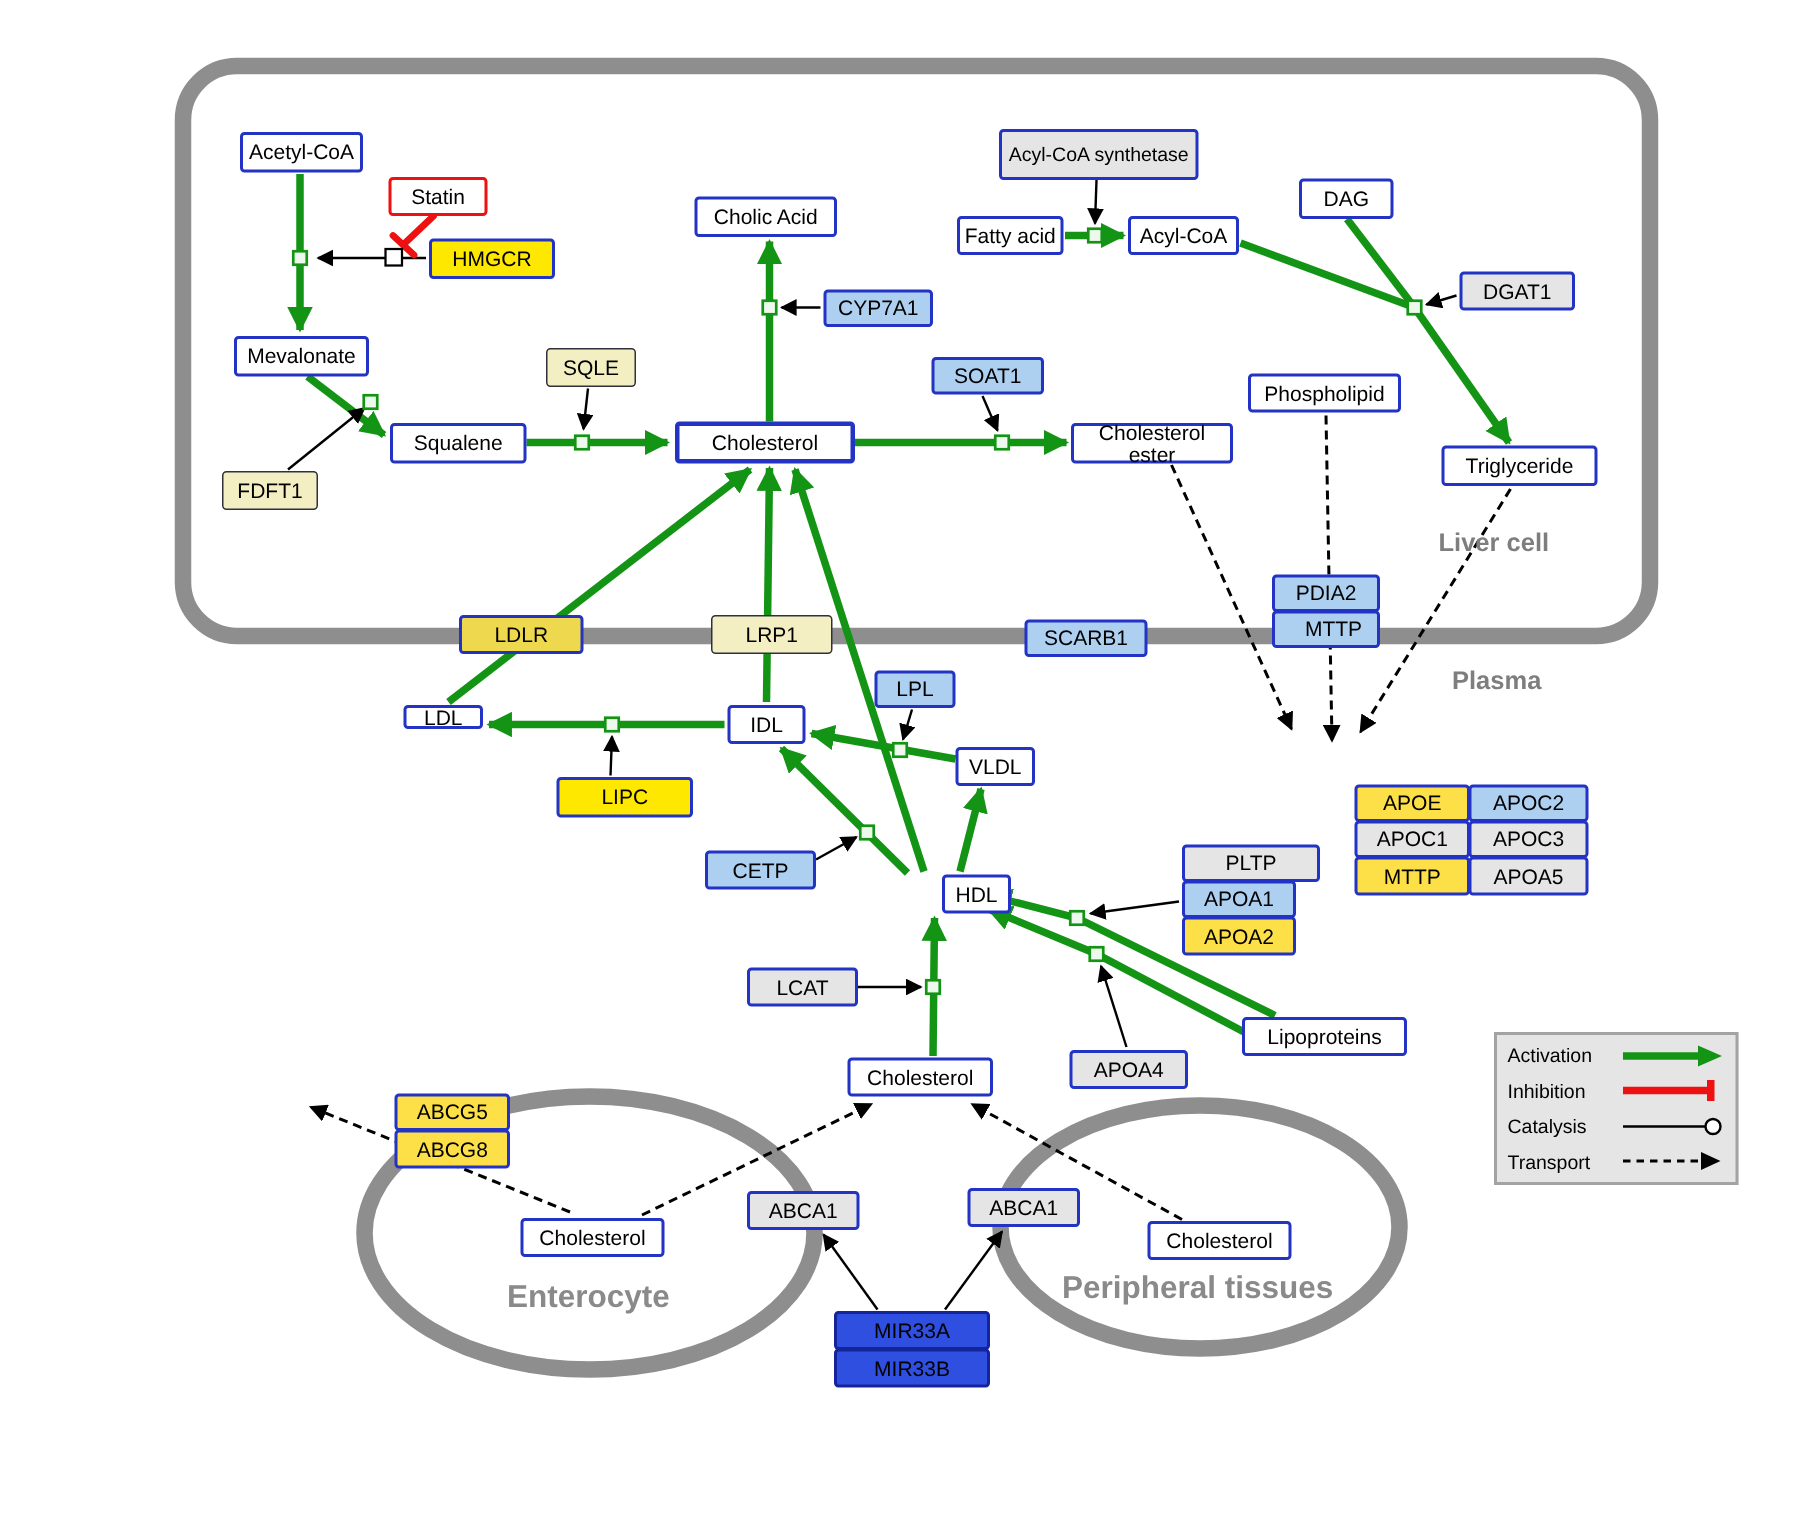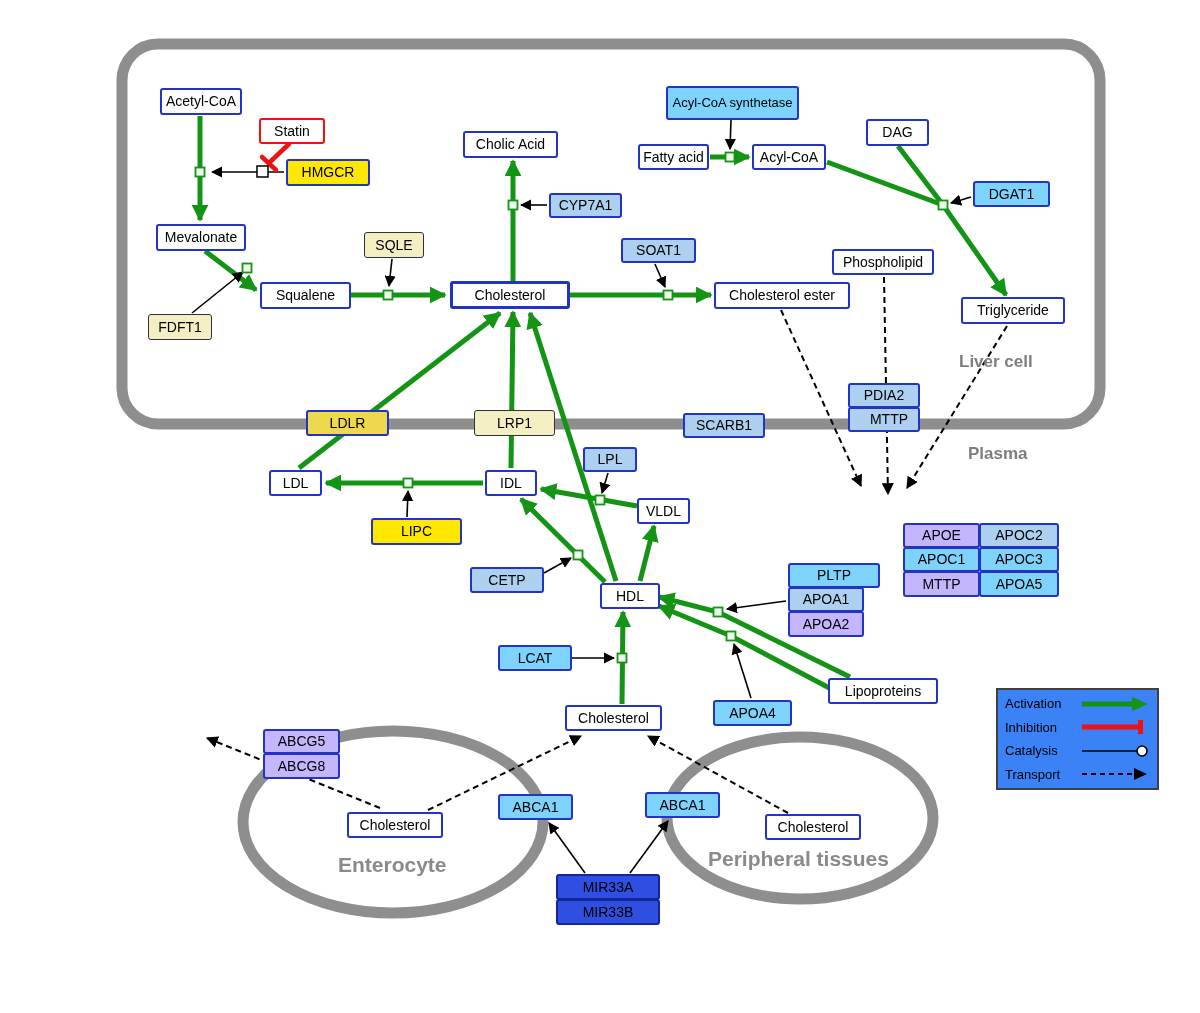--- a/index.html
+++ b/index.html
@@ -8,29 +8,29 @@
   svg.layer{position:absolute;left:0;top:0;z-index:1;}
   .node{position:absolute;box-sizing:border-box;display:flex;align-items:center;justify-content:center;
         text-align:center;font-size:14px;line-height:1.05;border-radius:3px;color:#000;
         background:#fff;border:2px solid #2333c4;z-index:3;padding:1px 2px;cursor:pointer;}
   .metab-strong{border-width:3px;}
   .drug{border-color:#ee1111;}
   .y-bright{background:#ffe800;}
   .y-mid{background:#eed94e;}
   .pale{background:#f3efc2;border:1.5px solid #30303c;}
   .lblue{background:#aed0f0;}
-  .mblue{background:#7dd3fc;}
-  .dblue{background:#c4b5fd;}
+  .mblue{background:#e5e5e5;}
+  .dblue{background:#fde047;}
   .mir{background:#2e4fe0;border-color:#16249a;}
   .fs13{font-size:13px;}
   .region-label{position:absolute;z-index:2;font-weight:bold;color:#7e7e7e;white-space:nowrap;}
   .rl-big{font-size:17px;}
   .rl-mid{font-size:21px;color:#8a8a8a;}
-  .legend{position:absolute;left:996px;top:688px;width:163px;height:102px;background:#3b82f6;
-          border:2px solid #404040;z-index:3;box-sizing:border-box;display:flex;flex-direction:column;justify-content:space-around;padding:2px 0;}
+  .legend{position:absolute;left:996px;top:688px;width:163px;height:102px;background:#e5e5e5;
+          border:2px solid #a3a3a3;z-index:3;box-sizing:border-box;display:flex;flex-direction:column;justify-content:space-around;padding:2px 0;}
   .legend-row{display:flex;align-items:center;justify-content:space-between;padding:0 7px;height:23px;}
   .legend-label{font-size:13px;color:#000;}
 </style>
 </head>
 <body>
 
 <div class="canvas">
 
   <svg class="layer" width="1200" height="1013" viewBox="0 0 1200 1013">
     <defs>
@@ -132,40 +132,40 @@
   <div class="node drug" style="left:259px;top:118px;width:66px;height:26px;">Statin</div>
   <div class="node y-bright" style="left:286px;top:159px;width:84px;height:27px;">HMGCR</div>
   <div class="node" style="left:156px;top:224px;width:90px;height:27px;">Mevalonate</div>
   <div class="node pale" style="left:364px;top:232px;width:60px;height:26px;">SQLE</div>
   <div class="node pale" style="left:148px;top:314px;width:64px;height:26px;">FDFT1</div>
   <div class="node" style="left:260px;top:282px;width:91px;height:27px;">Squalene</div>
   <div class="node metab-strong" style="left:450px;top:281px;width:120px;height:28px;">Cholesterol</div>
   <div class="node" style="left:463px;top:131px;width:95px;height:27px;">Cholic Acid</div>
   <div class="node lblue" style="left:549px;top:193px;width:73px;height:25px;">CYP7A1</div>
   <div class="node lblue" style="left:621px;top:238px;width:75px;height:25px;">SOAT1</div>
-  <div class="node" style="left:714px;top:282px;width:136px;height:27px;">Cholesterol ester</div>
+  <div class="node" style="left:714px;top:282px;width:108px;height:27px;">Cholesterol ester</div>
   <div class="node mblue fs13" style="left:666px;top:86px;width:133px;height:34px;">Acyl-CoA synthetase</div>
   <div class="node" style="left:638px;top:144px;width:71px;height:26px;">Fatty acid</div>
   <div class="node" style="left:752px;top:144px;width:74px;height:26px;">Acyl-CoA</div>
   <div class="node" style="left:866px;top:119px;width:63px;height:27px;">DAG</div>
   <div class="node mblue" style="left:973px;top:181px;width:77px;height:26px;">DGAT1</div>
   <div class="node" style="left:832px;top:249px;width:102px;height:26px;">Phospholipid</div>
   <div class="node" style="left:961px;top:297px;width:104px;height:27px;">Triglyceride</div>
   <div class="node y-mid" style="left:306px;top:410px;width:83px;height:26px;">LDLR</div>
   <div class="node pale" style="left:474px;top:410px;width:81px;height:26px;">LRP1</div>
   <div class="node lblue" style="left:683px;top:413px;width:82px;height:25px;">SCARB1</div>
   <div class="node lblue" style="left:848px;top:383px;width:72px;height:25px;">PDIA2</div>
   <div class="node lblue" style="left:848px;top:407px;width:72px;height:25px;padding-left:12px;">MTTP</div>
-  <div class="node" style="left:269px;top:470px;width:53px;height:26px;">LDL</div>
+  <div class="node" style="left:269px;top:470px;width:53px;height:16px;">LDL</div>
   <div class="node" style="left:485px;top:470px;width:52px;height:26px;">IDL</div>
   <div class="node lblue" style="left:583px;top:447px;width:54px;height:25px;">LPL</div>
   <div class="node" style="left:637px;top:498px;width:53px;height:26px;">VLDL</div>
   <div class="node y-bright" style="left:371px;top:518px;width:91px;height:27px;">LIPC</div>
   <div class="node lblue" style="left:470px;top:567px;width:74px;height:26px;">CETP</div>
-  <div class="node" style="left:600px;top:583px;width:60px;height:26px;">HDL</div>
+  <div class="node" style="left:628px;top:583px;width:46px;height:26px;">HDL</div>
   <div class="node mblue" style="left:788px;top:563px;width:92px;height:25px;text-align:right;">PLTP</div>
   <div class="node lblue" style="left:788px;top:587px;width:76px;height:25px;">APOA1</div>
   <div class="node dblue" style="left:788px;top:611px;width:76px;height:26px;">APOA2</div>
   <div class="node mblue" style="left:498px;top:645px;width:74px;height:26px;">LCAT</div>
   <div class="node mblue" style="left:713px;top:700px;width:79px;height:26px;">APOA4</div>
   <div class="node" style="left:828px;top:678px;width:110px;height:26px;">Lipoproteins</div>
   <div class="node" style="left:565px;top:705px;width:97px;height:26px;">Cholesterol</div>
   <div class="node dblue" style="left:903px;top:523px;width:77px;height:25px;">APOE</div>
   <div class="node lblue" style="left:979px;top:523px;width:80px;height:25px;">APOC2</div>
   <div class="node mblue" style="left:903px;top:547px;width:77px;height:25px;">APOC1</div>

